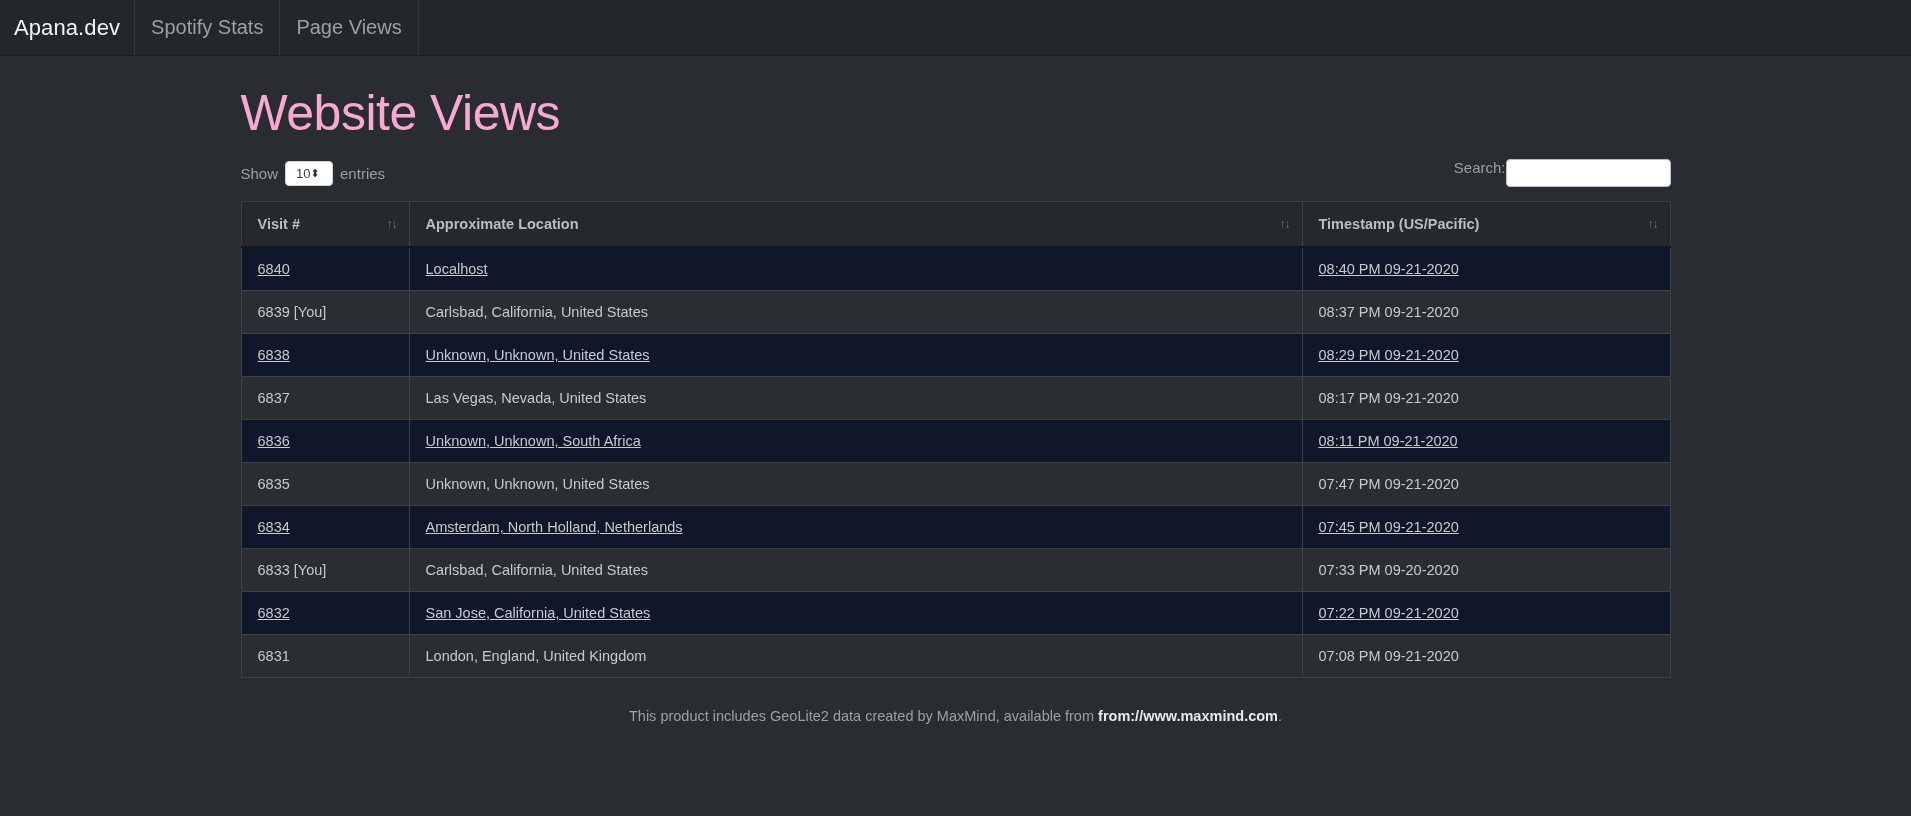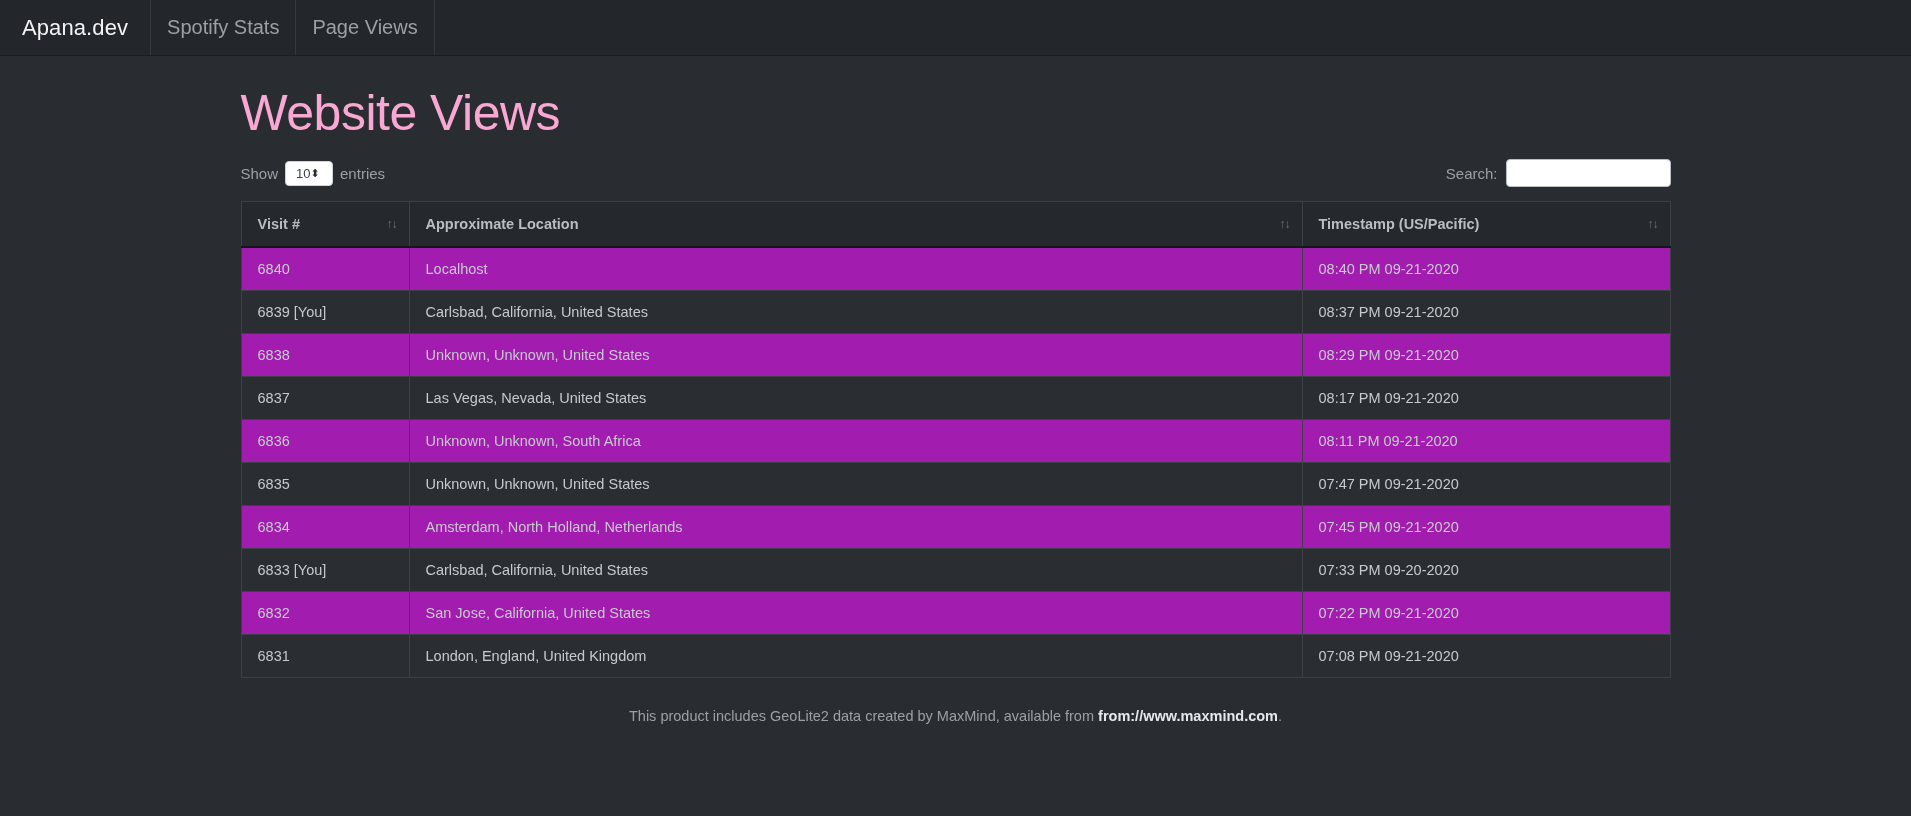--- a/index.html
+++ b/index.html
@@ -21,21 +21,21 @@
   .navbar {
     height: 56px;
     background: #23272b;
     border-bottom: 1px solid #1a1d20;
     display: flex;
     align-items: stretch;
   }
   .nav-brand {
     display: flex;
     align-items: center;
-    padding: 0 22px;
+    padding: 0 14px;
     font-size: 22px;
     color: #f2f4f6;
     font-weight: 400;
     letter-spacing: 0.1px;
     border-right: 1px solid #34393e;
     cursor: pointer;
     text-decoration: none;
   }
   .nav-item {
     display: flex;
@@ -91,24 +91,23 @@
     min-width: 48px;
     line-height: 1;
   }
   .select-box .arrows {
     font-size: 11px;
     color: #2b2f33;
     line-height: 1;
   }
   .search-control {
     display: flex;
-    align-items: center;
     font-size: 15px;
     color: #9aa0a6;
-    gap: 8px;
+    gap: 0;
   }
   .search-input {
     background: #ffffff;
     border: 1px solid #b9bfc5;
     border-radius: 4px;
     height: 28px;
     width: 165px;
     padding: 2px 8px;
     font-size: 14px;
     font-family: "Liberation Sans", sans-serif;
@@ -145,21 +144,21 @@
     color: #6d7379;
     font-size: 12px;
     letter-spacing: -1px;
   }
   table.views-table tbody td {
     padding: 13px 16px;
     border: 1px solid #3c4146;
     color: #c6cacd;
     white-space: nowrap;
   }
-  table.views-table tbody tr.odd td { background: #a21caf; }
+  table.views-table tbody tr.odd td { background: #0f172a; text-decoration: underline; }
   table.views-table tbody tr.even td { background: #2a2e33; }
 
   .col-visit { width: 168px; }
   .col-loc { width: auto; }
   .col-ts { width: 368px; }
 
   
   .table-footer {
     display: flex;
     justify-content: space-between;

